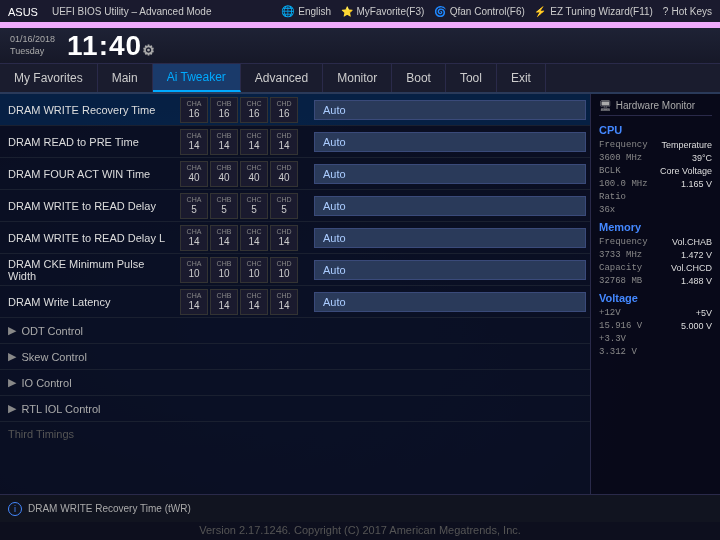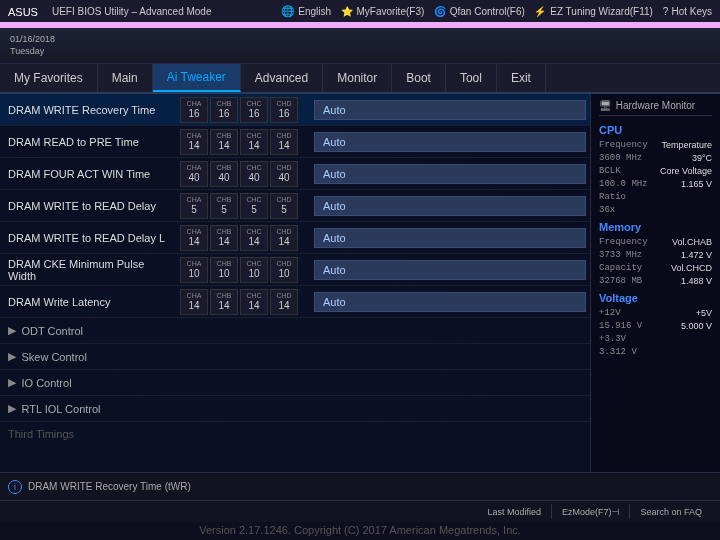--- a/index.html
+++ b/index.html
@@ -343,20 +343,23 @@
       <span>?</span>
       <span>Hot Keys</span>
     </div>
   </div>
 
   <div class="time-bar">
     <div class="date-info">
       <div>01/16/2018</div>
       <div>Tuesday</div>
     </div>
+    <div class="clock">
+      <span>11:40</span><span class="clock-gear">⚙</span>
+    </div>
     <div class="time-bar-spacer"></div>
   </div>
 
   <div class="nav-bar">
     <div class="nav-item">My Favorites</div>
     <div class="nav-item">Main</div>
     <div class="nav-item active">Ai Tweaker</div>
     <div class="nav-item">Advanced</div>
     <div class="nav-item">Monitor</div>
     <div class="nav-item">Boot</div>
@@ -625,23 +628,18 @@
           </div>
         </div>
     </div>
   </div>
 
   <div class="description-bar">
     <div class="desc-icon">i</div>
     <span class="desc-text">DRAM WRITE Recovery Time (tWR)</span>
   </div>
 
-  <div class="bottom-bar">
-    <div class="bottom-btn">Last Modified</div>
-    <div class="bottom-btn">EzMode(F7)⊣</div>
-    <div class="bottom-btn">Search on FAQ</div>
-  </div>
 
   <div class="copyright-bar">
     <span>Version 2.17.1246. Copyright (C) 2017 American Megatrends, Inc.</span>
   </div>
 
 </div>
 
 </body></html>

